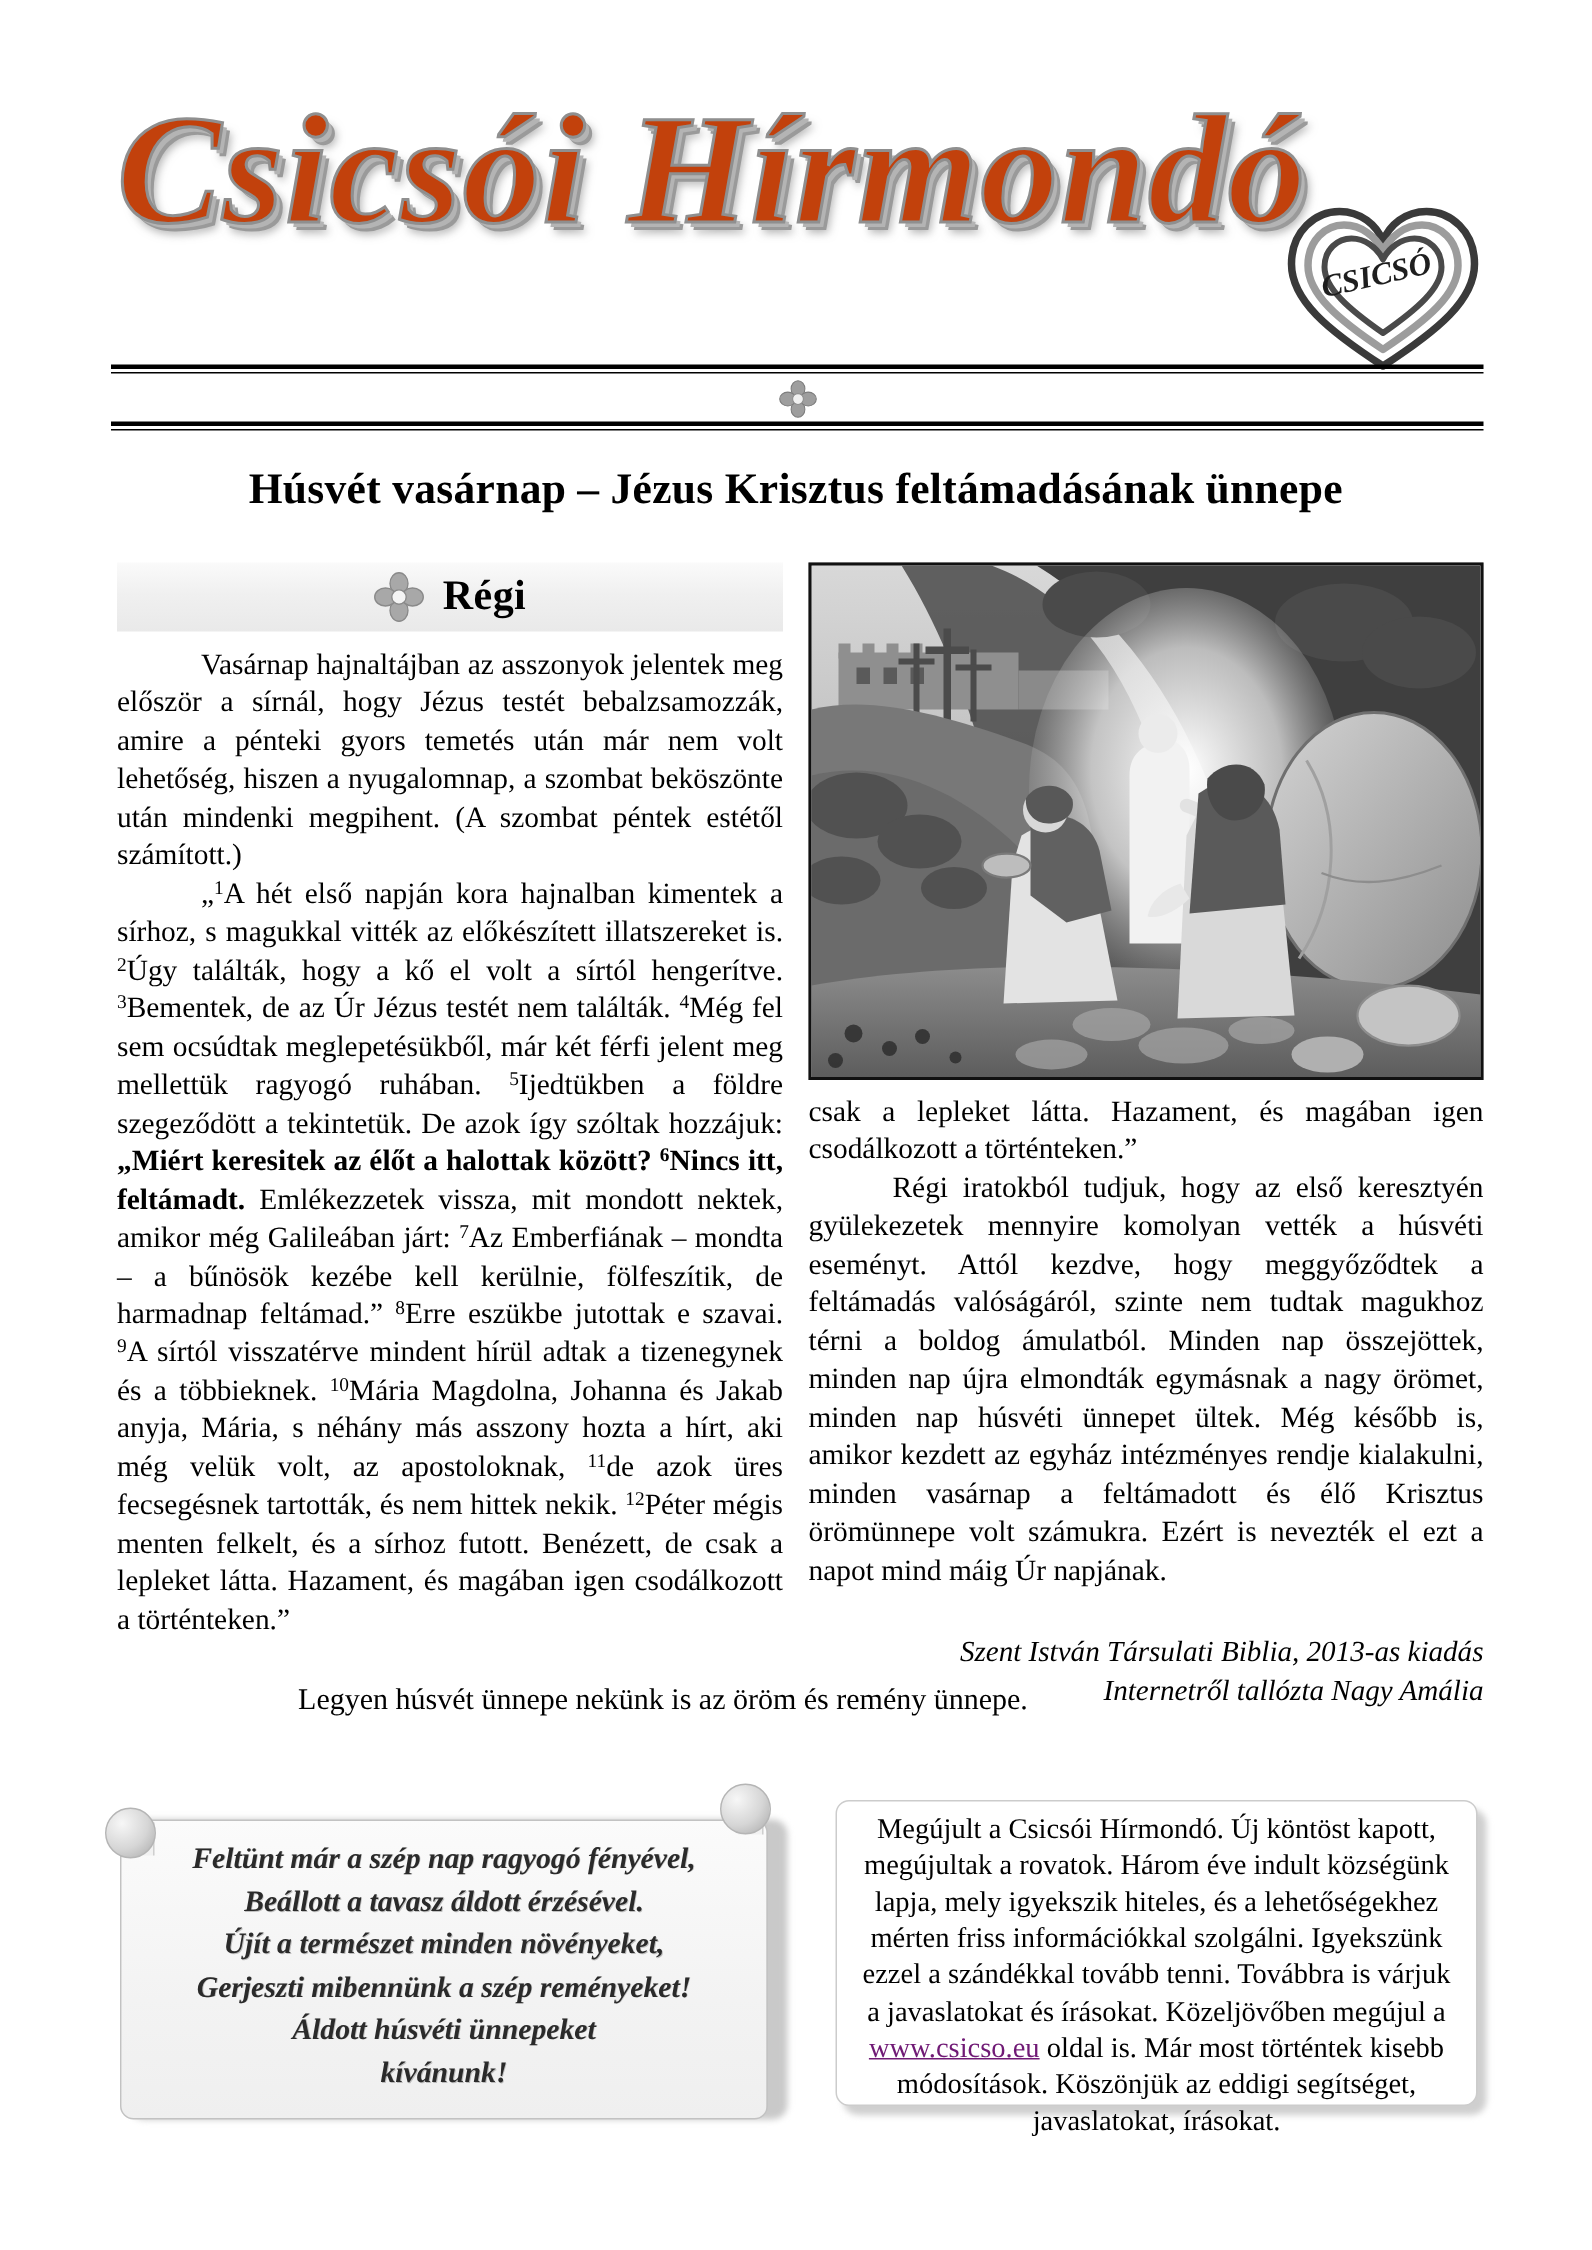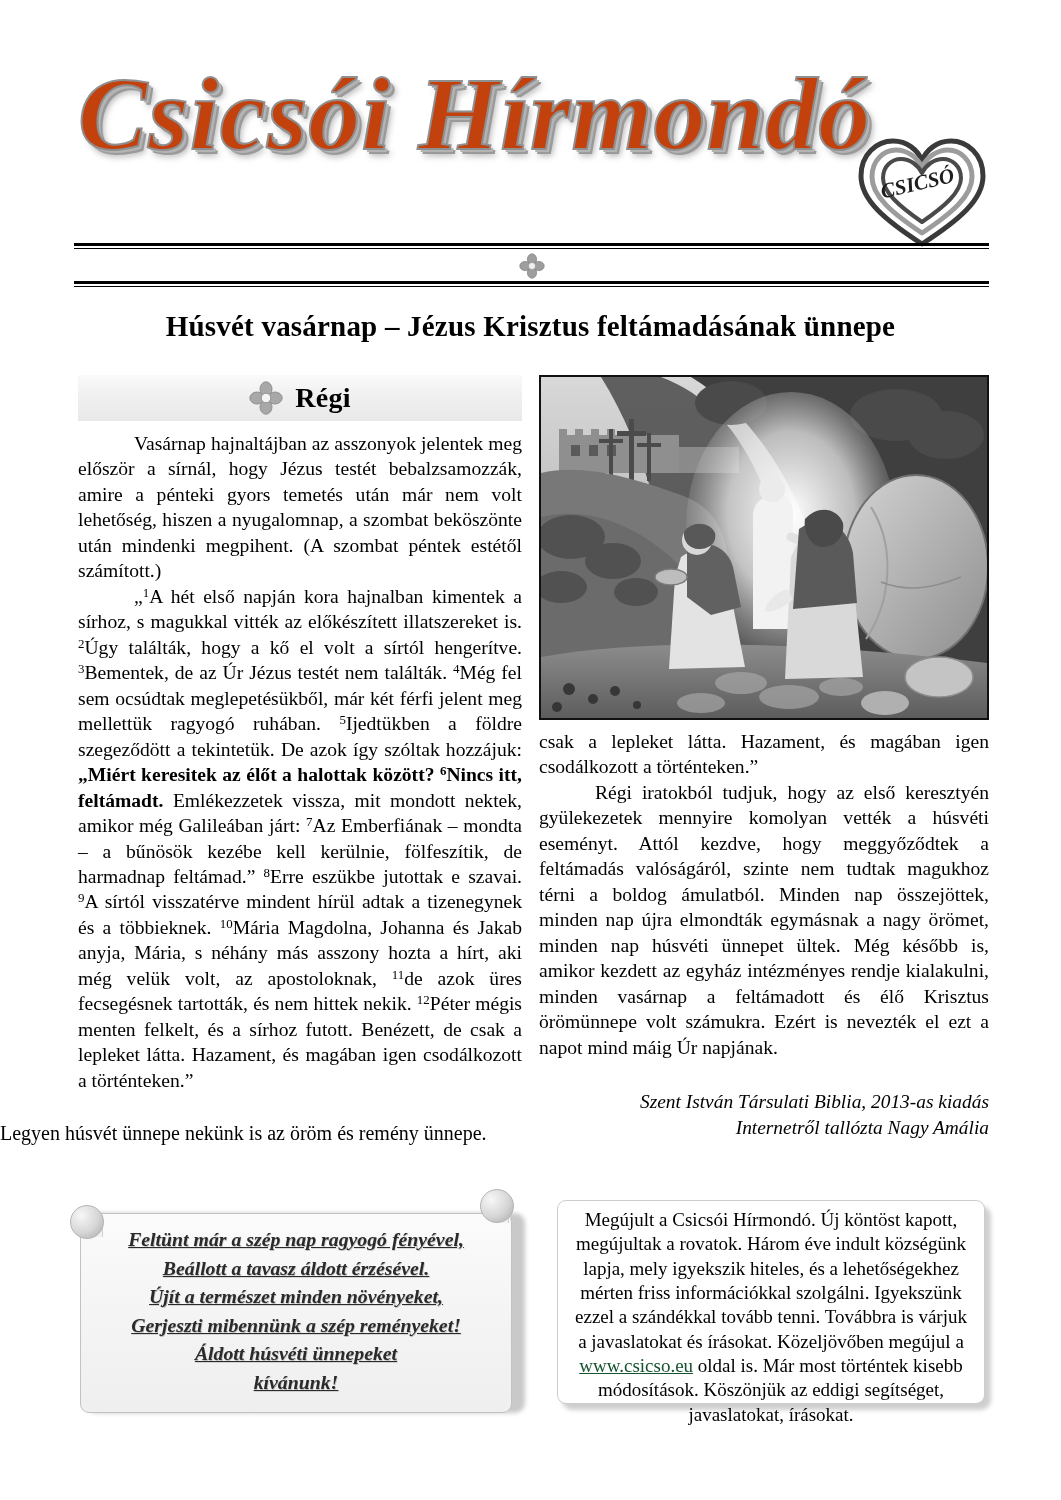--- a/index.html
+++ b/index.html
@@ -186,21 +186,21 @@
     font-style: italic;
     line-height: 1.34;
     text-align: right;
   }
 
   .closing-line {
     position: absolute;
     left: 0;
     top: 1122px;
     width: 884px;
-    text-align: left;
+    text-align: center;
     font-size: 20px;
   }
 
   
   .scroll-box {
     position: absolute;
     left: 80px;
     top: 1205px;
     width: 445px;
     height: 208px;
@@ -249,21 +249,20 @@
     top: 20px;
     width: 404px;
     text-align: center;
     font-family: "Liberation Serif", "DejaVu Serif", serif;
     font-style: italic;
     font-weight: 700;
     font-size: 19.8px;
     line-height: 1.44;
     color: #2a2a2a;
     text-shadow: 0.6px 0.6px 0 rgba(0,0,0,0.22);
-    text-decoration: underline;
   }
   .poem div { white-space: nowrap; }
 
   .info-box {
     position: absolute;
     left: 557px;
     top: 1200px;
     width: 434px;
     height: 210px;
   }
@@ -288,21 +287,21 @@
   .info-text {
     position: absolute;
     left: 12px;
     top: 8px;
     width: 404px;
     text-align: center;
     font-size: 19px;
     line-height: 1.28;
   }
   .info-text a, .info-text .url {
-    color: #14532d;
+    color: #701a75;
     text-decoration: underline;
   }
 </style>
 </head>
 <body>
 
 <div class="page">
 
   <div class="masthead">
     <div class="masthead-title">Csicsói Hírmondó</div>

